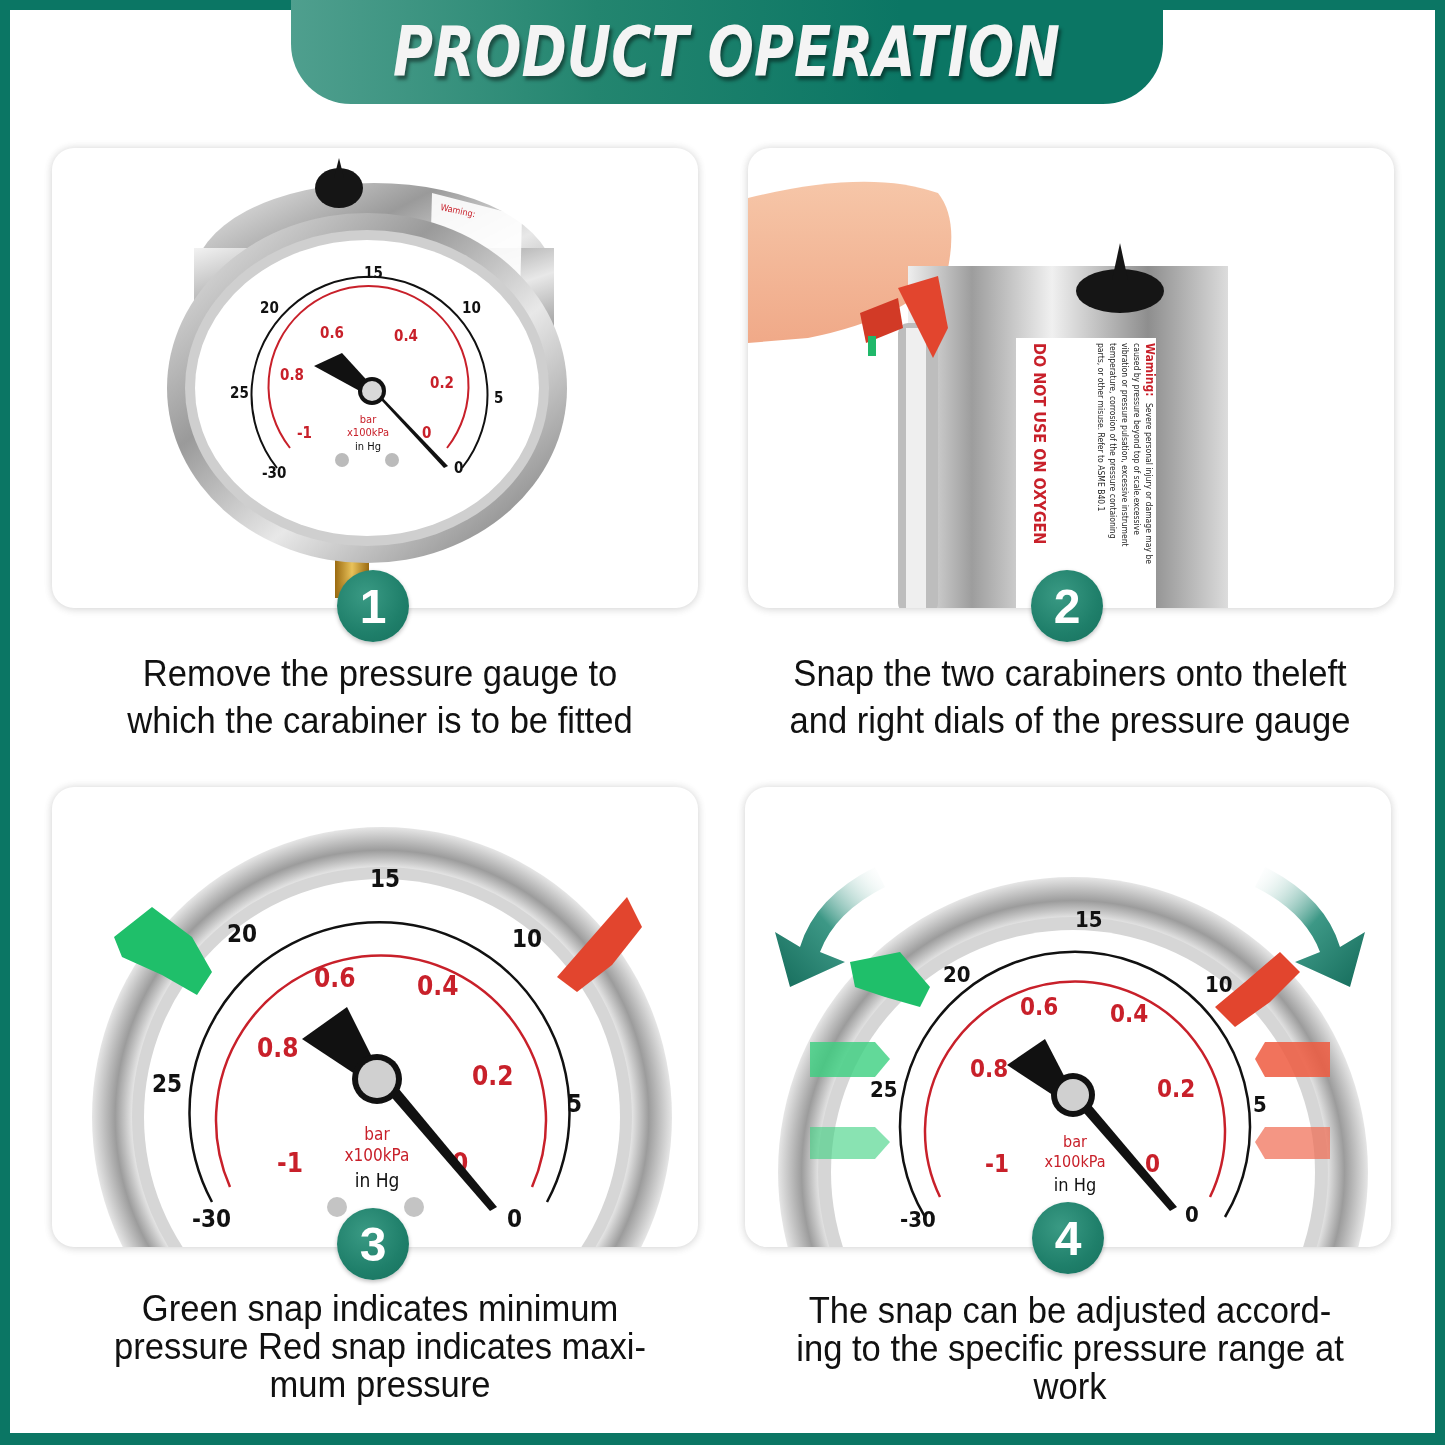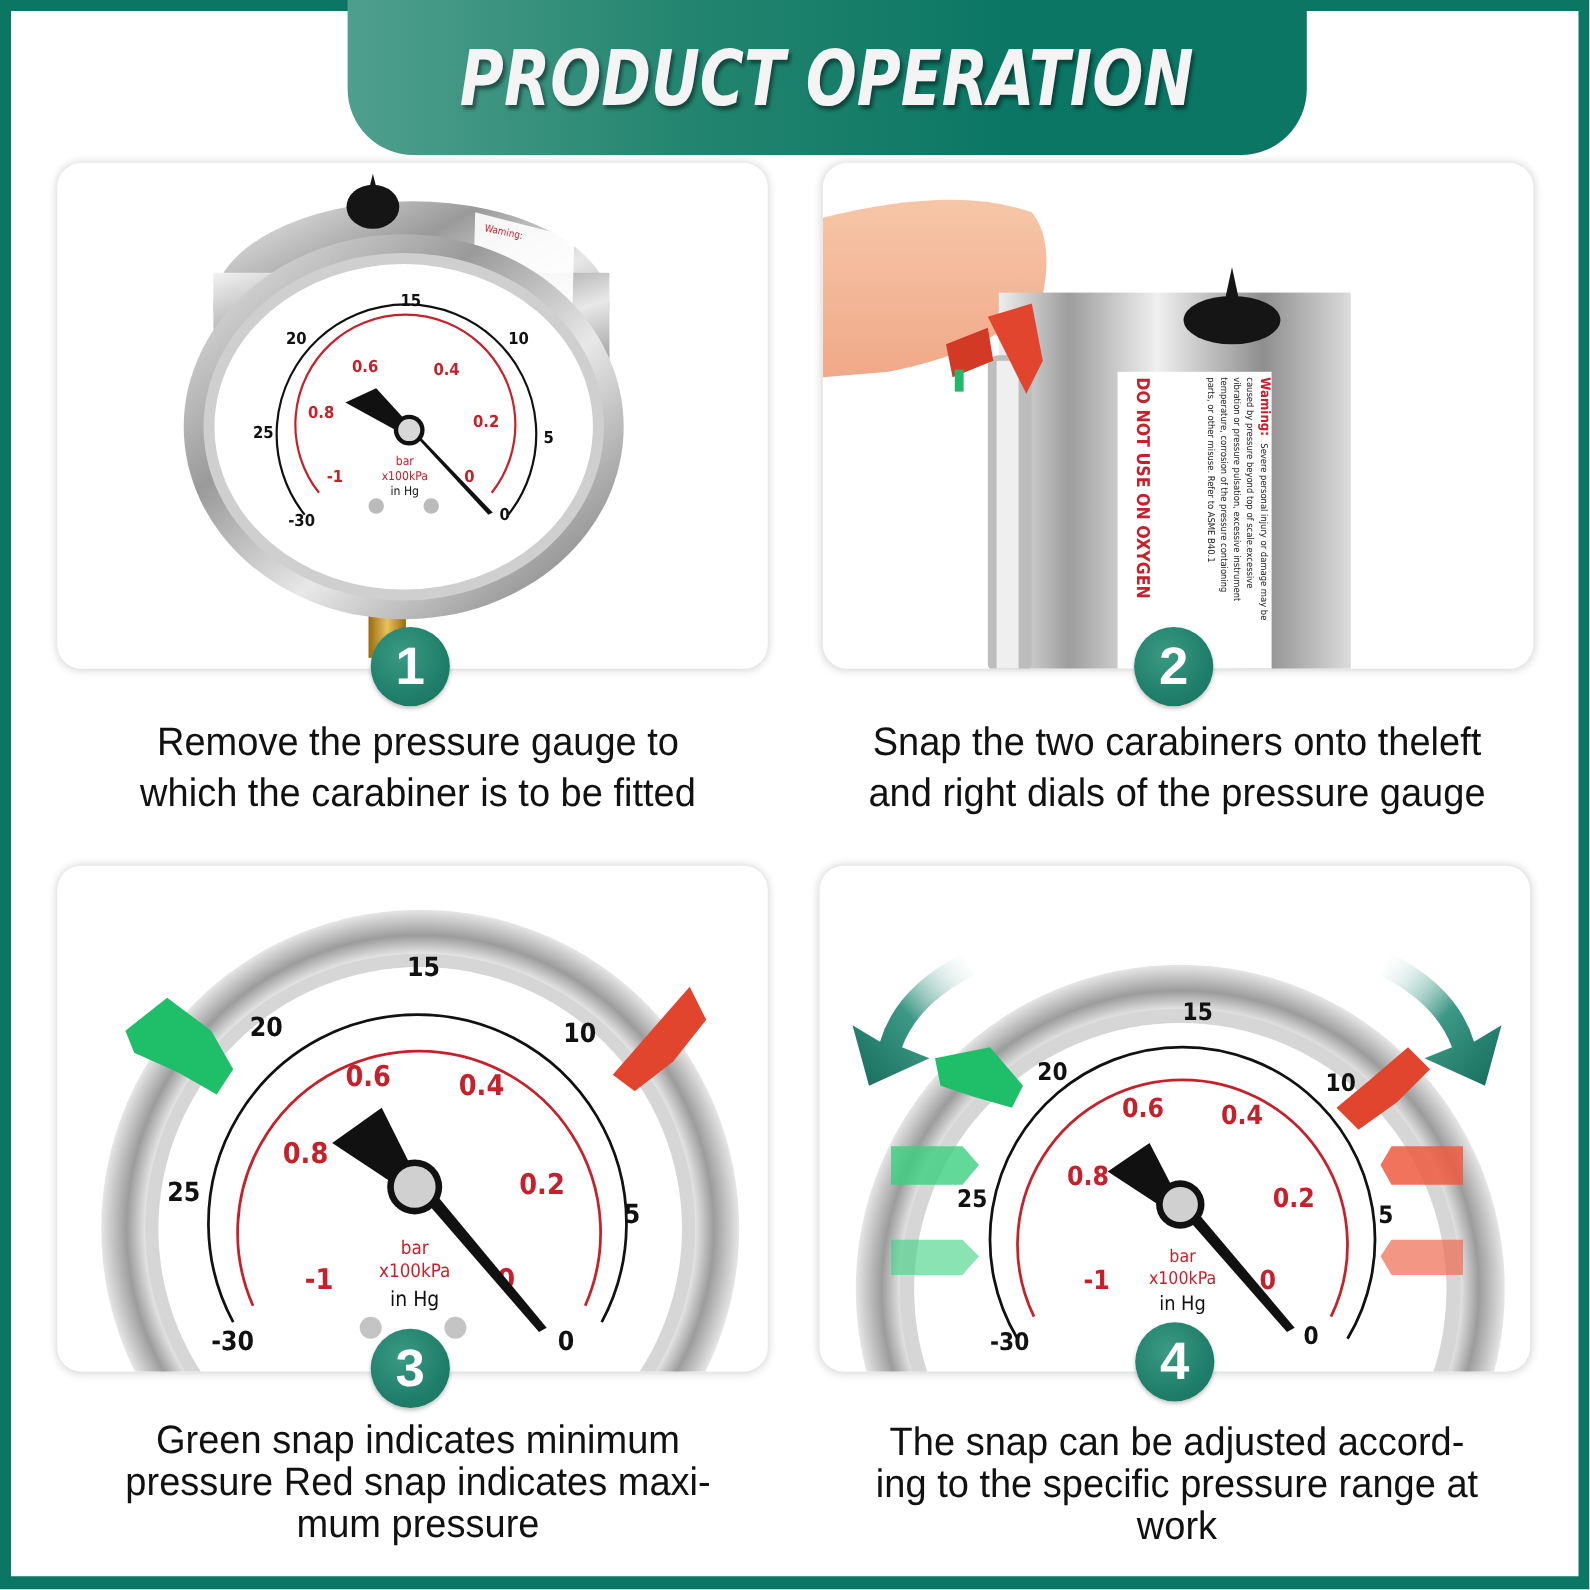--- a/index.html
+++ b/index.html
@@ -7,21 +7,21 @@
   body { position: relative; font-family: "Liberation Sans", sans-serif; }
 
   .frame {
     position: absolute; left: 0; top: 0; width: 1445px; height: 1445px;
     border-left: 10px solid #0b7664; border-right: 10px solid #0b7664;
     border-top: 10px solid #0b7664; border-bottom: 12px solid #0b7664;
     background: #ffffff;
   }
 
   .banner {
-    position: absolute; left: 316px; top: 0; width: 872px; height: 141px;
+    position: absolute; left: 291px; top: 0; width: 872px; height: 104px;
     background: linear-gradient(90deg, #4f9f8e 0%, #23856f 35%, #0b7664 70%, #0b7664 100%);
     border-radius: 0 0 60px 60px;
     display: flex; align-items: center; justify-content: center; text-align: right;
   }
   .banner-title {
     font-family: "DejaVu Sans", sans-serif;
     font-weight: bold; font-style: italic;
     font-size: 70px; letter-spacing: 0px;
     color: #f4f4f4;
     transform: scaleX(0.78);

